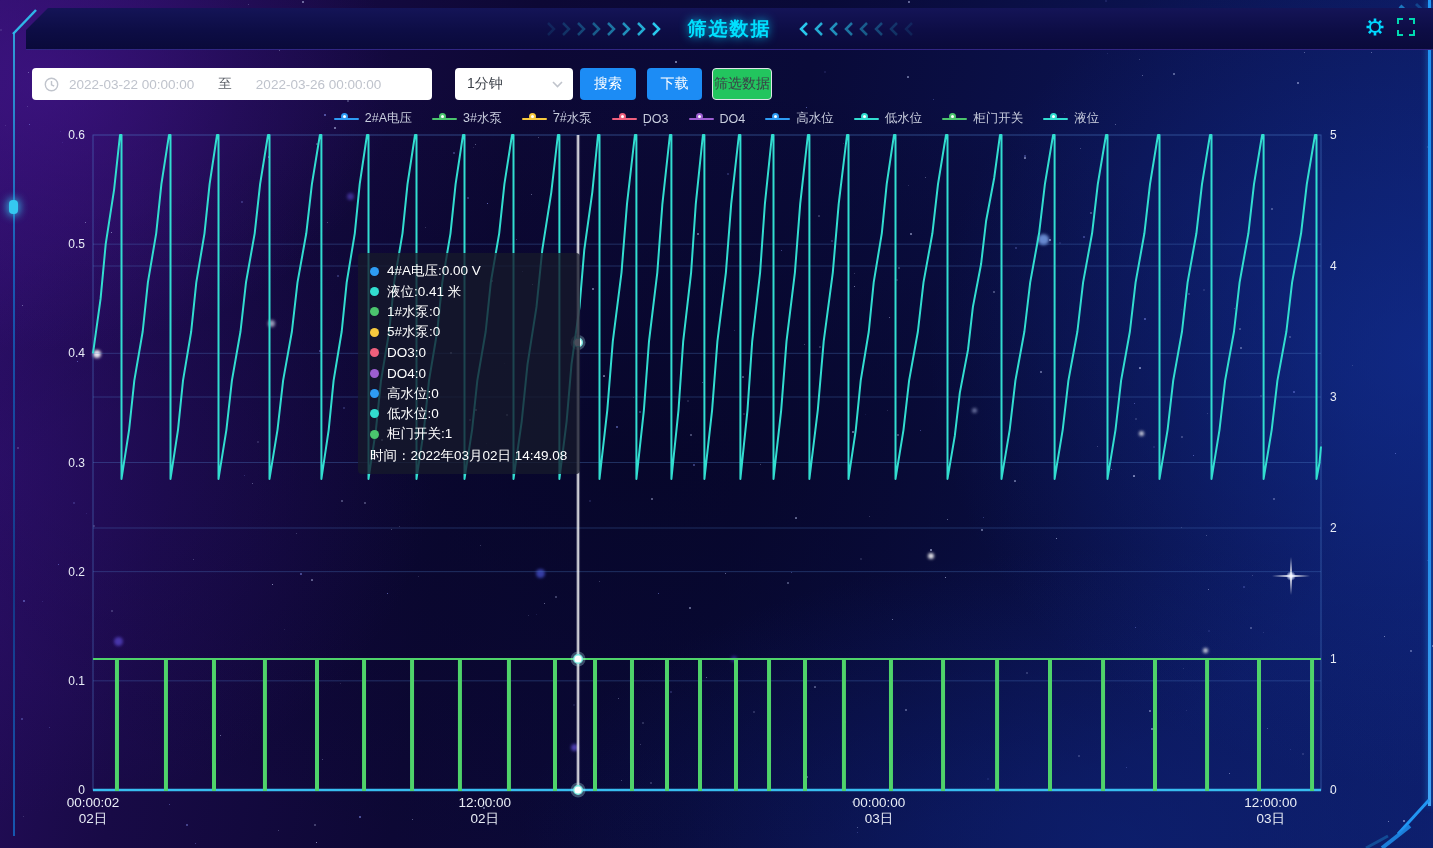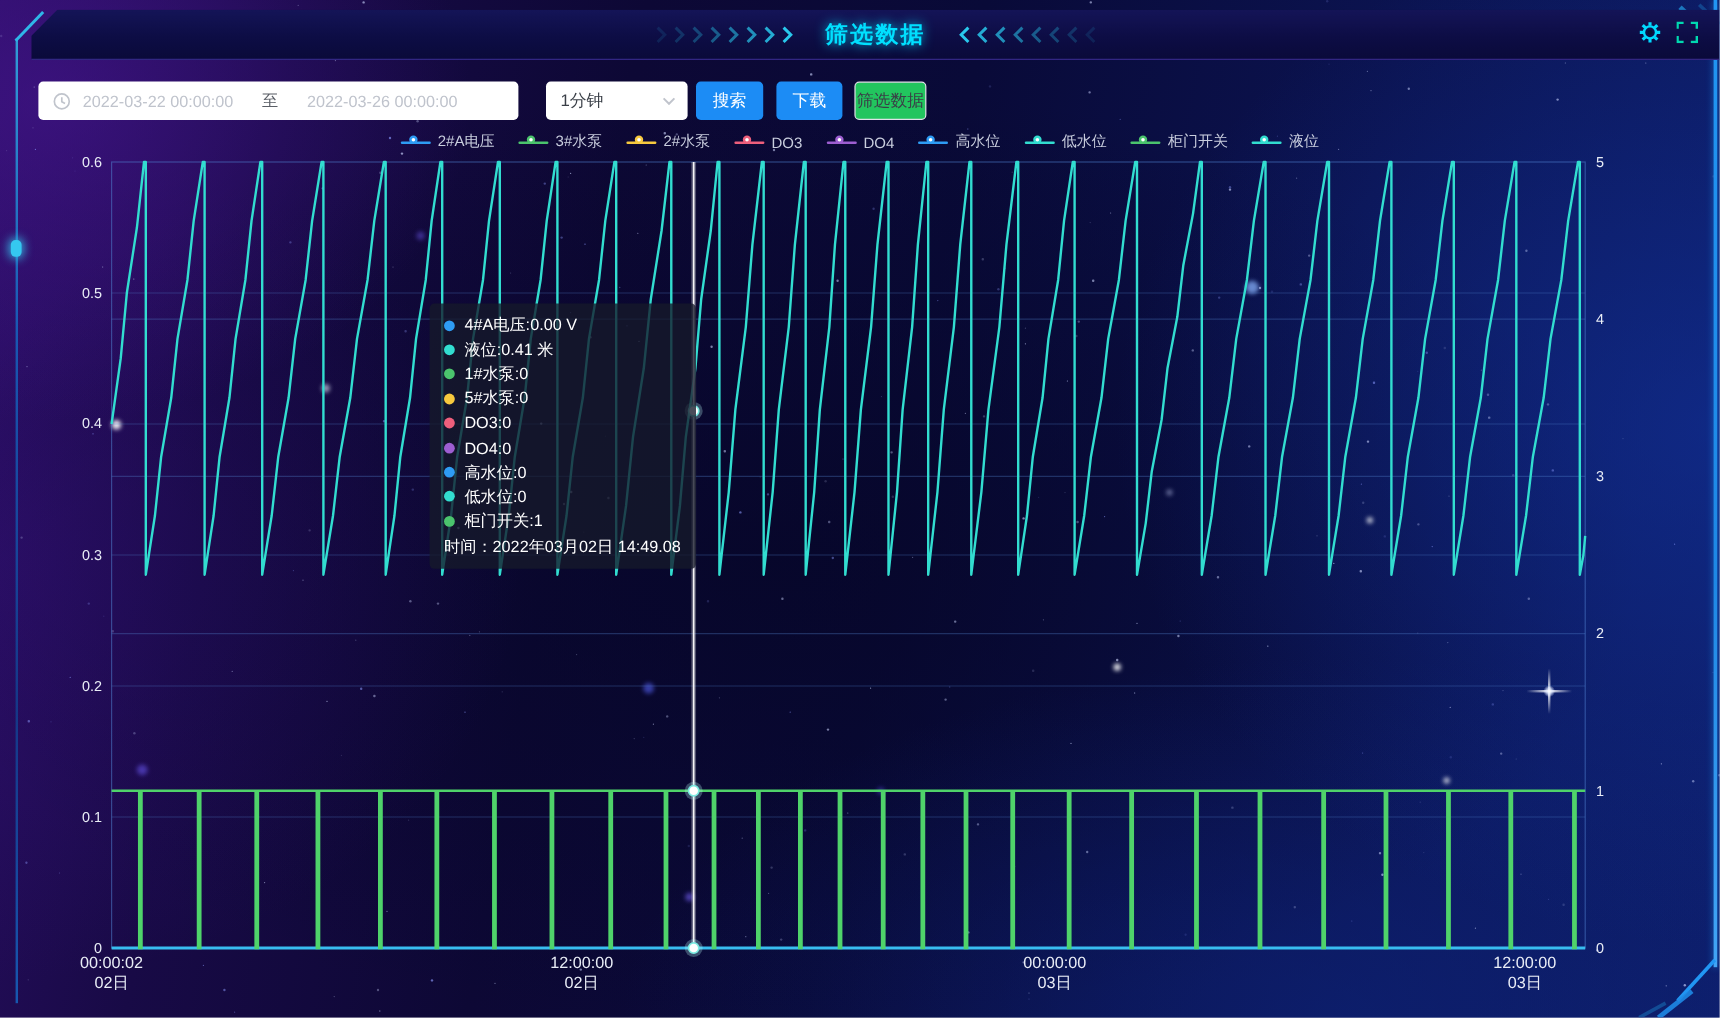--- a/index.html
+++ b/index.html
@@ -461,21 +461,21 @@
         <span class="ln" style="background:#4bc46d"></span>
         <span class="dot" style="border-color:#4bc46d"></span>
       </span>
       <span class="legend-label">3#水泵</span>
     </div>
     <div class="legend-item">
       <span class="legend-icon">
         <span class="ln" style="background:#f7c93e"></span>
         <span class="dot" style="border-color:#f7c93e"></span>
       </span>
-      <span class="legend-label">2#水泵</span>
+      <span class="legend-label">7#水泵</span>
     </div>
     <div class="legend-item">
       <span class="legend-icon">
         <span class="ln" style="background:#ee5f7c"></span>
         <span class="dot" style="border-color:#ee5f7c"></span>
       </span>
       <span class="legend-label">DO3</span>
     </div>
     <div class="legend-item">
       <span class="legend-icon">

